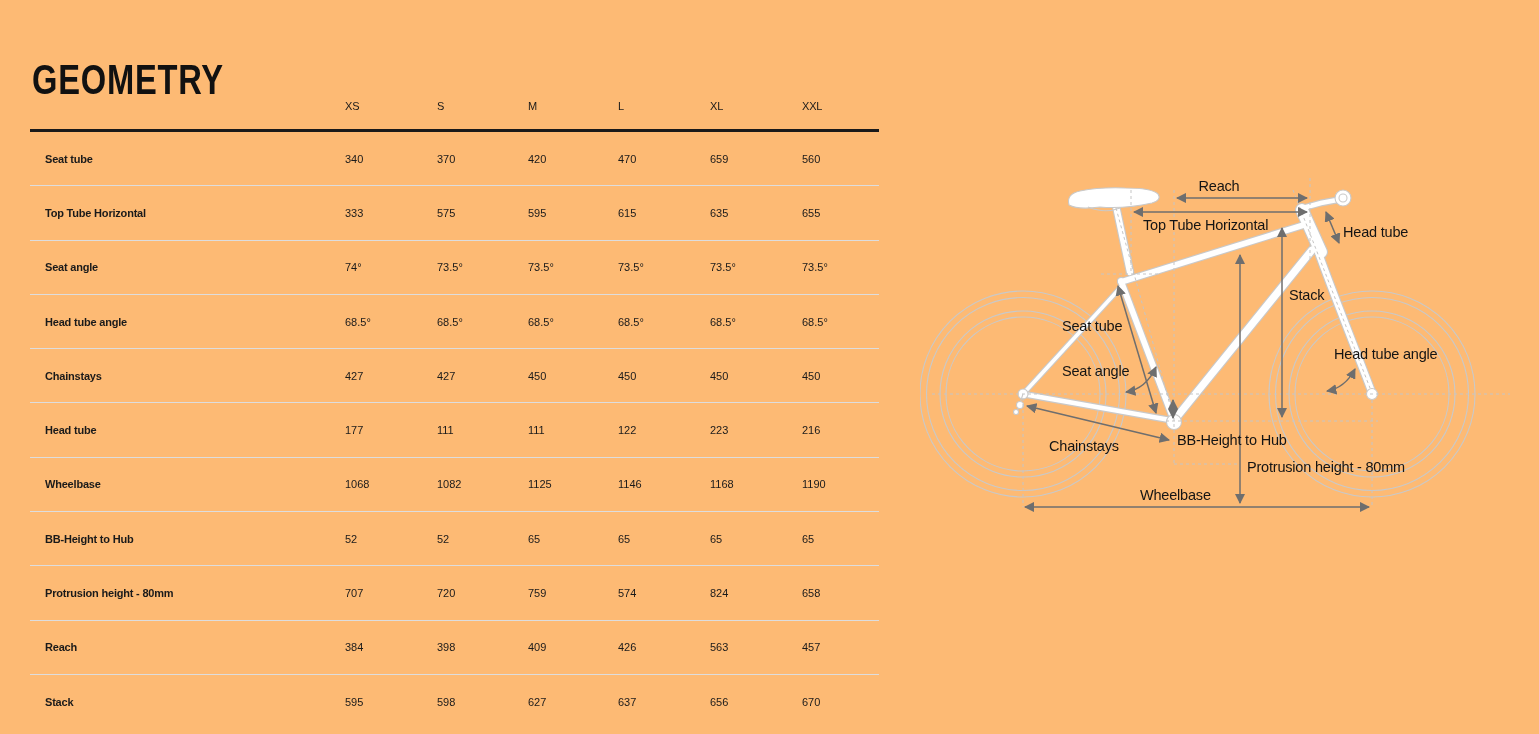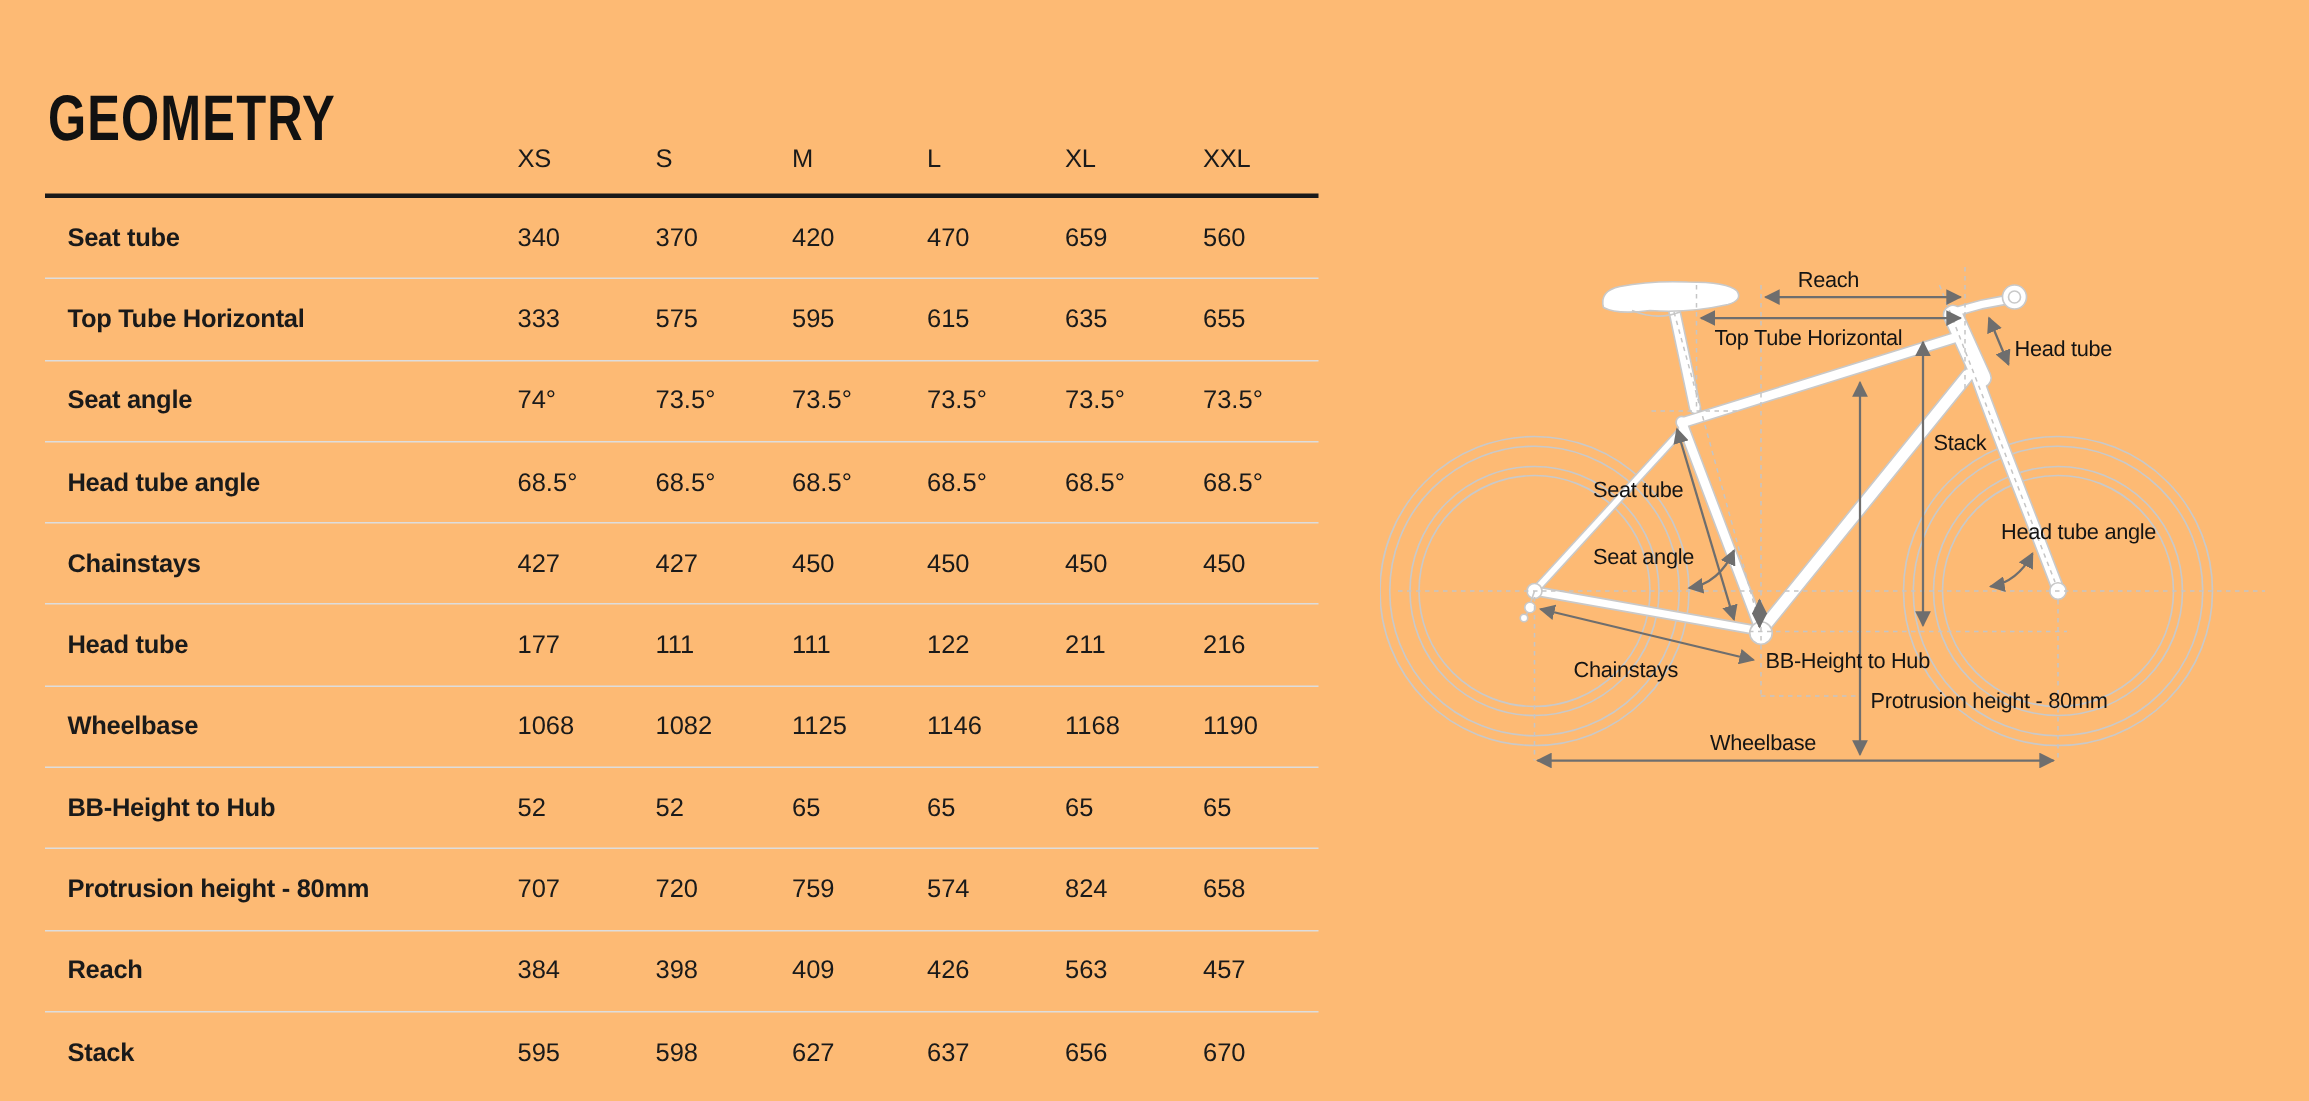--- a/index.html
+++ b/index.html
@@ -1,20 +1,20 @@
 <!DOCTYPE html>
 <html><head>
 <meta charset="utf-8">
 <style>
   html,body{margin:0;padding:0;background:#fff;}
   .page{position:relative;width:1539px;height:734px;background:#fdba74;overflow:hidden;
         font-family:"Liberation Sans",sans-serif;color:#1a1a1a;}
   .title{position:absolute;left:32px;top:26px;font-size:43px;font-weight:bold;
          letter-spacing:1px;transform:scaleX(0.76);transform-origin:0 0;color:#111;}
-  .geo-table{position:absolute;left:30px;top:83px;width:849px;font-size:17px;}
+  .geo-table{position:absolute;left:30px;top:83px;width:849px;font-size:11px;}
   .thead{display:grid;grid-template-columns:315px 92px 91px 90px 92px 92px 1fr;
          height:46px;align-items:center;border-bottom:3px solid #1a1a1a;}
   .trow{display:grid;grid-template-columns:315px 92px 91px 90px 92px 92px 1fr;
         height:53.3px;align-items:center;border-bottom:1px solid #ddd;}
   .trow.last{border-bottom:none;}
   .cell{white-space:nowrap;}
   .cell.lab{padding-left:15px;font-weight:bold;letter-spacing:-0.2px;}
   .cell.col-h{letter-spacing:-0.2px;}
   .diagram{position:absolute;left:920px;top:150px;width:620px;height:400px;}
   svg text{font-family:"Liberation Sans",sans-serif;font-size:14.5px;fill:#141414;letter-spacing:-0.2px;}
@@ -89,21 +89,21 @@
           <div class="cell val">450</div>
           <div class="cell val">450</div>
           <div class="cell val">450</div>
         </div>
         <div class="trow">
           <div class="cell lab">Head tube</div>
           <div class="cell val">177</div>
           <div class="cell val">111</div>
           <div class="cell val">111</div>
           <div class="cell val">122</div>
-          <div class="cell val">211</div>
+          <div class="cell val">223</div>
           <div class="cell val">216</div>
         </div>
         <div class="trow">
           <div class="cell lab">Wheelbase</div>
           <div class="cell val">1068</div>
           <div class="cell val">1082</div>
           <div class="cell val">1125</div>
           <div class="cell val">1146</div>
           <div class="cell val">1168</div>
           <div class="cell val">1190</div>

